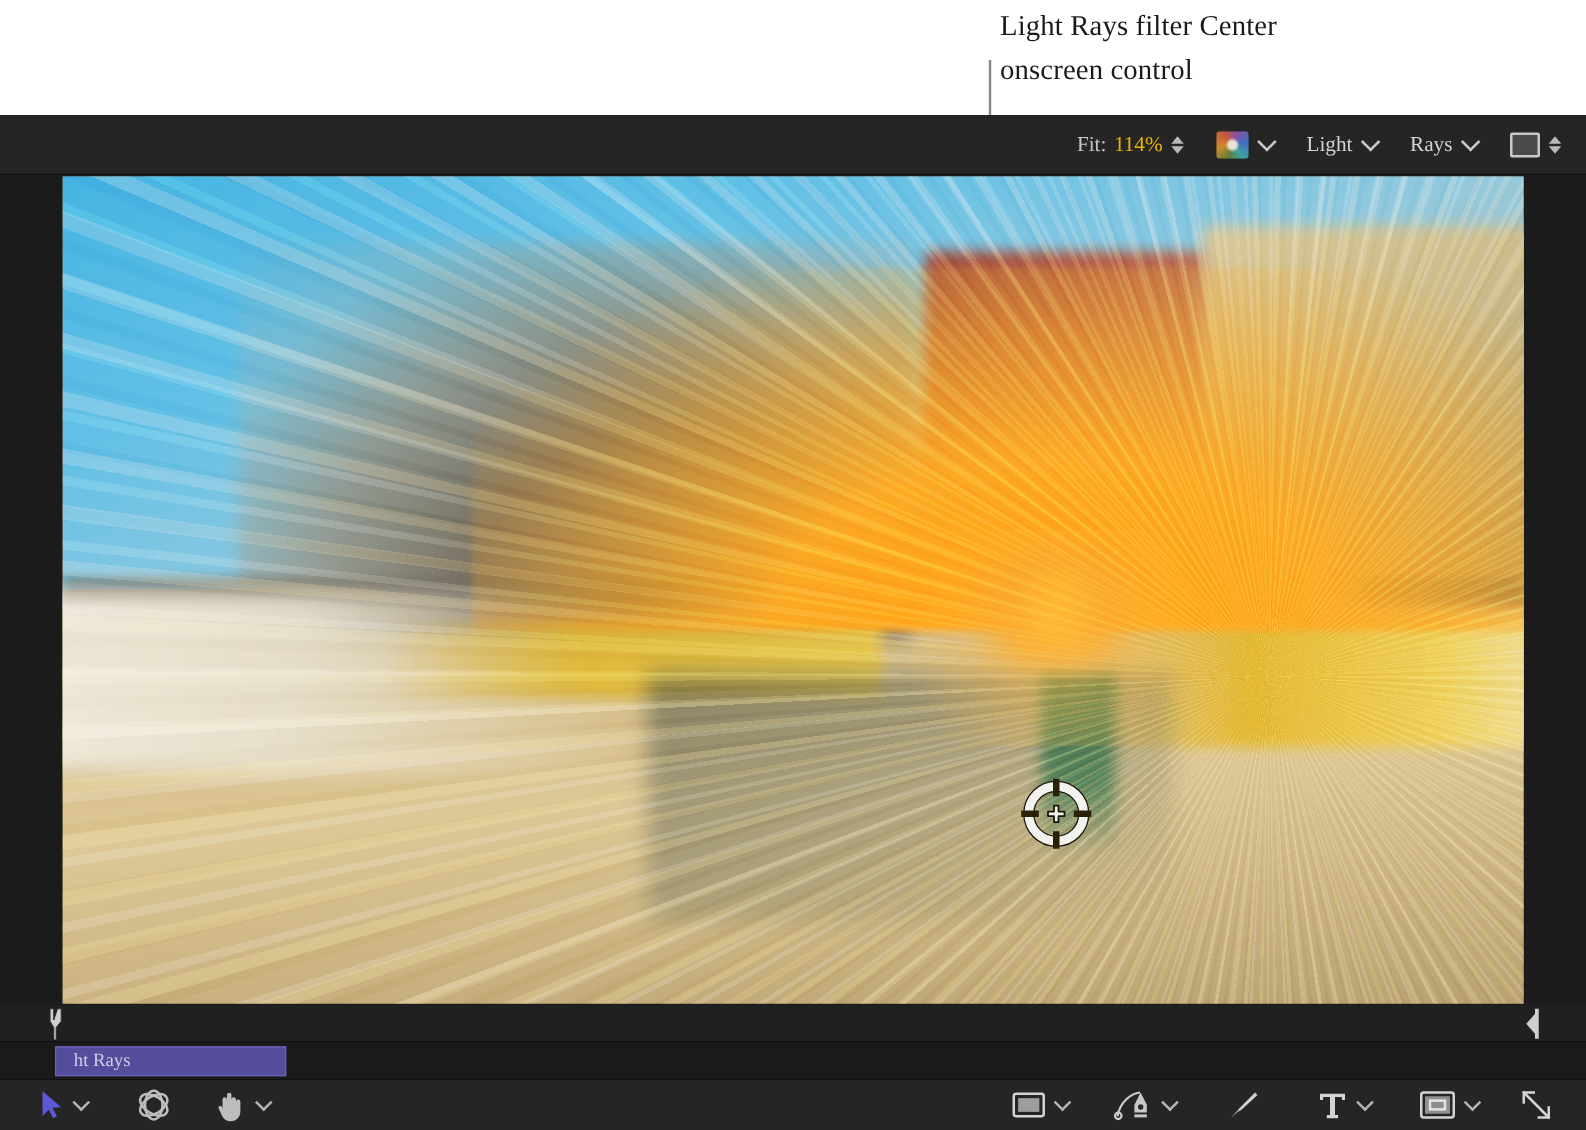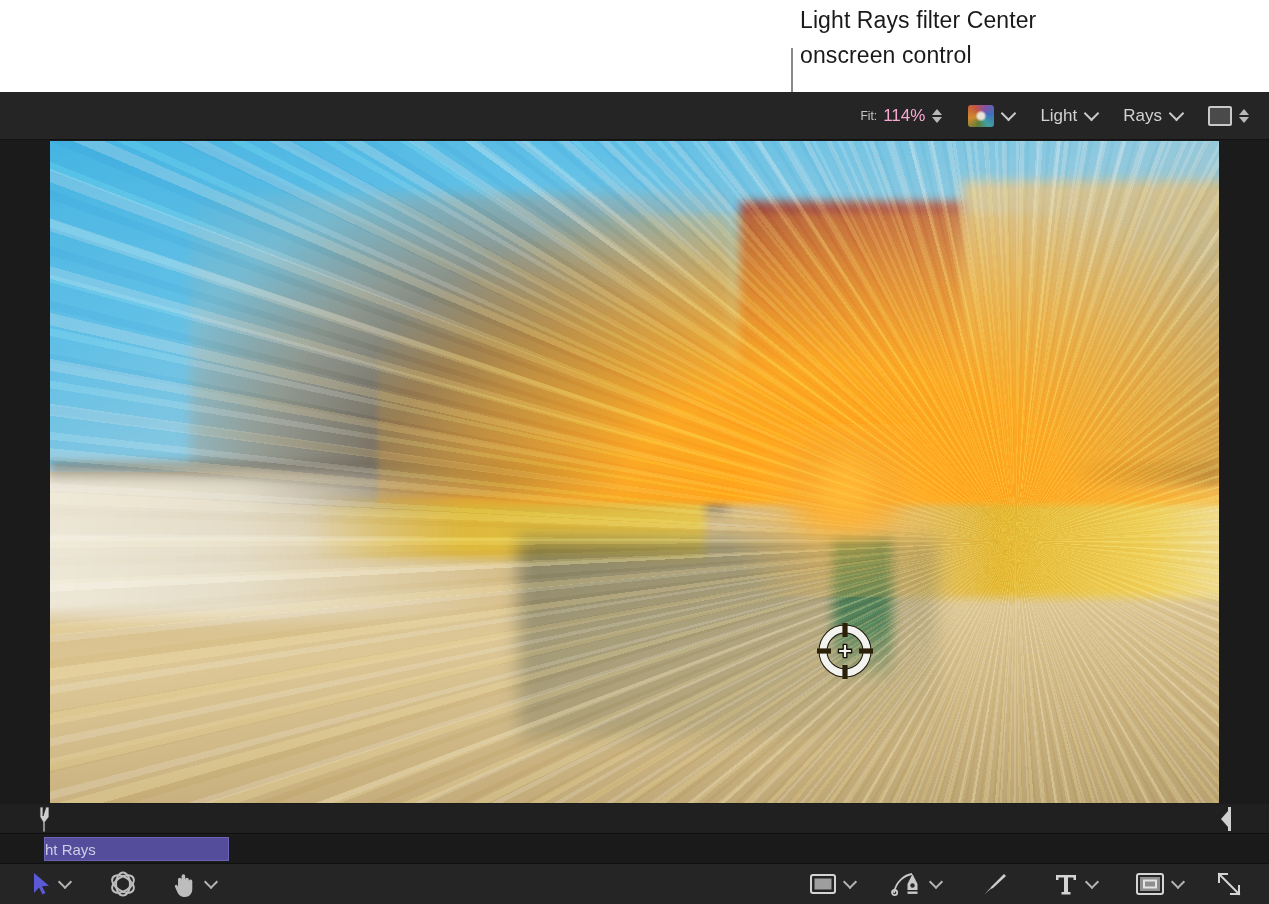--- a/index.html
+++ b/index.html
@@ -2,21 +2,21 @@
 <html><head>
 <meta charset="utf-8">
 <style>
   * { margin:0; padding:0; box-sizing:border-box; }
   html,body {
     width:1269px; height:904px;
     background:#ffffff;
     font-family:"Liberation Sans", sans-serif;
     overflow:hidden;
   }
-  #root { position:relative; width:1269px; height:884px; background:#fff; }
+  #root { position:relative; width:1269px; height:884px; background:#fff;font-family:Liberation Serif, serif; }
 
   
   .callout-text {
     position:absolute; left:800px; top:0px; width:420px;
     font-size:23px; line-height:35px; color:#1a1a1a;
     letter-spacing:0.1px; white-space:pre-line;
     padding-top:3px;
   }
   .callout-leader {
     position:absolute; left:791px; top:48px;
@@ -34,22 +34,22 @@
   }
 
   
   .topbar {
     position:absolute; left:0; top:0; width:1269px; height:48px;
     background:#252525;
     border-bottom:1px solid #121212;
     display:flex; align-items:center; justify-content:flex-end;
     padding-right:20px; gap:0;
   }
-  .tb-fit-label { color:#c6c6c6; font-size:12px; margin-right:6px; }
-  .tb-fit-value { color:#f9a8d4; font-size:17px; }
+  .tb-fit-label { color:#c6c6c6; font-size:17px; margin-right:6px; }
+  .tb-fit-value { color:#eab308; font-size:17px; }
   .stepper { display:inline-flex; flex-direction:column; align-items:center;
              justify-content:center; margin-left:7px; gap:2px; }
   .stepper .up, .stepper .dn {
     width:0;height:0;border-left:5px solid transparent;border-right:5px solid transparent;
   }
   .stepper .up { border-bottom:6px solid #b9b9b9; }
   .stepper .dn { border-top:6px solid #b9b9b9; }
   .chev {
     width:11px;height:11px;border-right:2.2px solid #c9c9c9;border-bottom:2.2px solid #c9c9c9;
     transform:rotate(45deg); margin-left:9px; margin-bottom:4px; flex:none;
@@ -184,21 +184,21 @@
   .track {
     position:absolute; left:0; top:743px; width:1269px; height:28px;
     background:#1a1a1a;
   }
   .clip {
     position:absolute; left:44px; top:2px; width:185px; height:24px;
     background:#544d9b; border:1px solid #6b63b5;
     display:flex; align-items:center;
   }
   .clip-label {
-    color:#cfcce6; font-size:15px; padding-left:0;
+    color:#cfcce6; font-size:15px; padding-left:14px;
     overflow:hidden; white-space:nowrap;
   }
 
   
   .bottombar {
     position:absolute; left:0; top:771px; width:1269px; height:41px;
     background:#252525; border-top:1px solid #101010;
     display:flex; align-items:center;
   }
   .bt { display:flex; align-items:center; }

